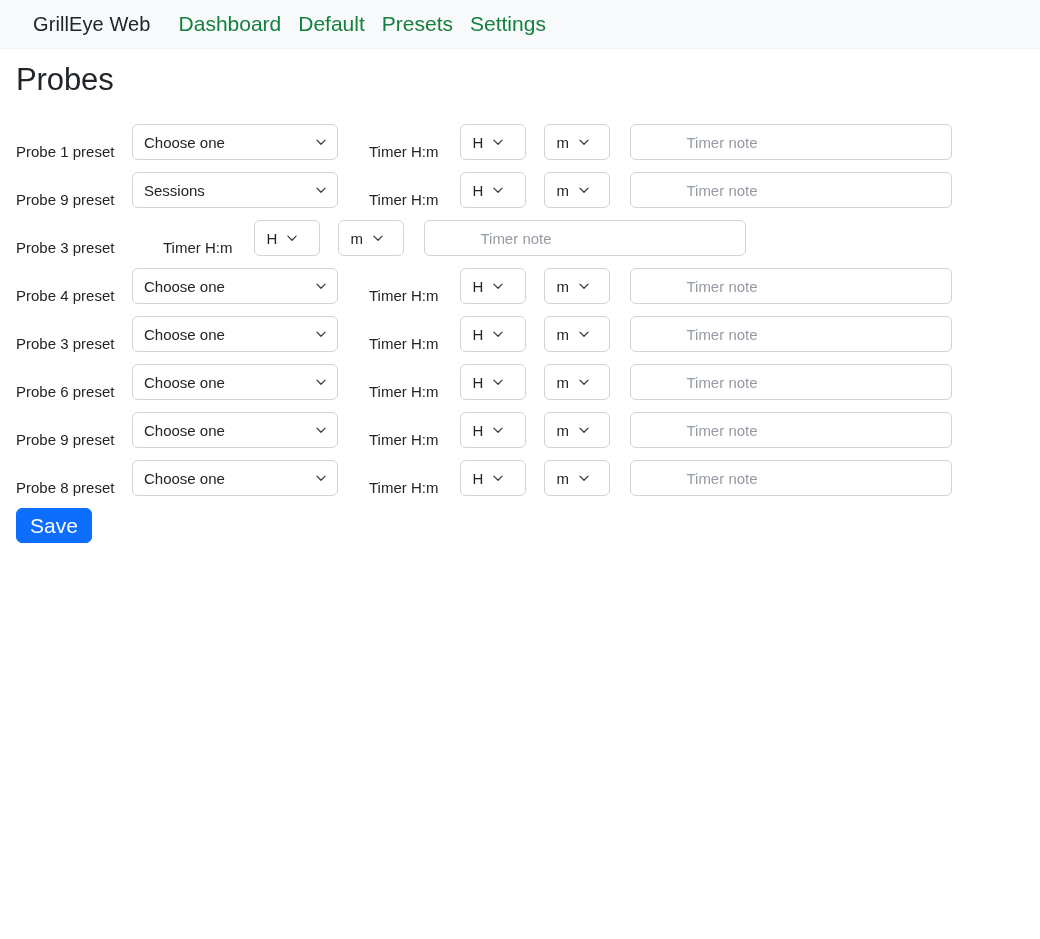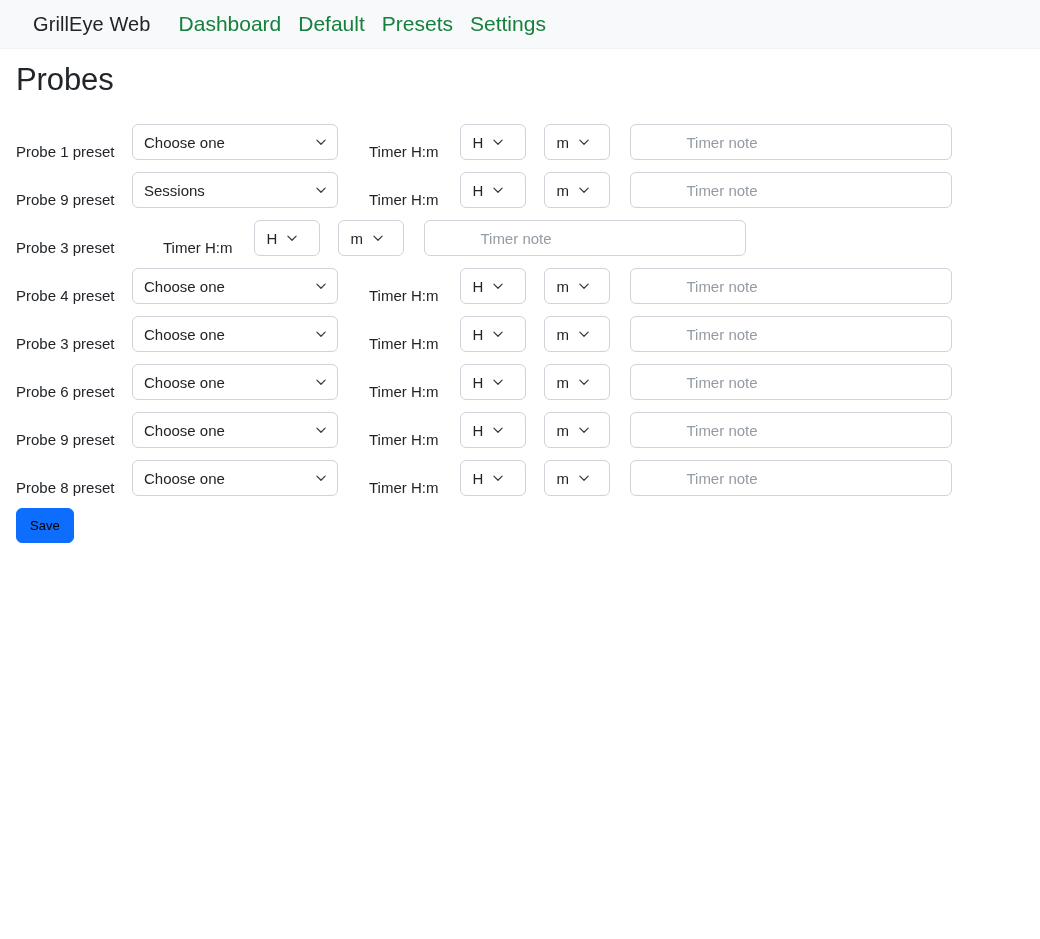--- a/index.html
+++ b/index.html
@@ -105,24 +105,24 @@
   .select-h .caret, .select-m .caret { margin-left: 9px; }
   .caret svg { display: block; }
 
   
   .save-wrap { margin-top: 12px; }
   .btn-save {
     display: inline-flex;
     align-items: center;
     justify-content: center;
     background: #0d6efd;
-    color: #000000;
+    color: #ffffff;
     border: 1px solid #0d6efd;
     border-radius: 6px;
-    font-size: 13px;
+    font-size: 21px;
     font-family: "Liberation Sans", sans-serif;
     padding: 0 13px;
     height: 35px;
     cursor: pointer;
   }
 </style>
 </head>
 <body>
 
 <div class="navbar">

